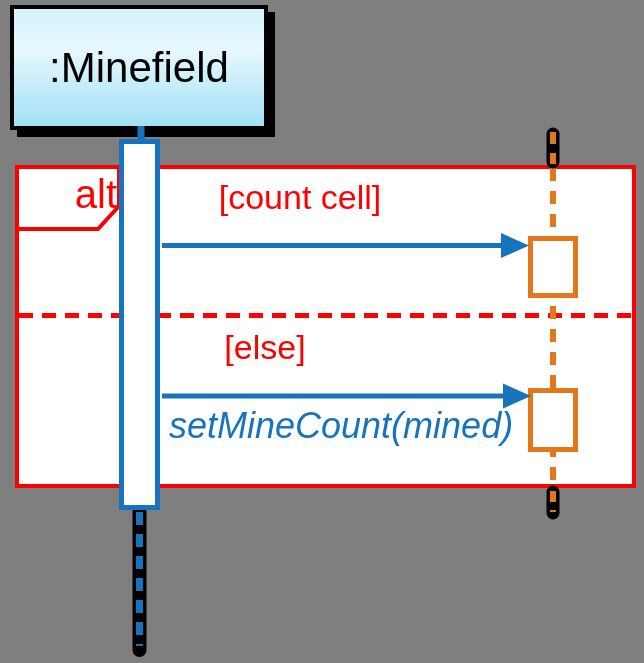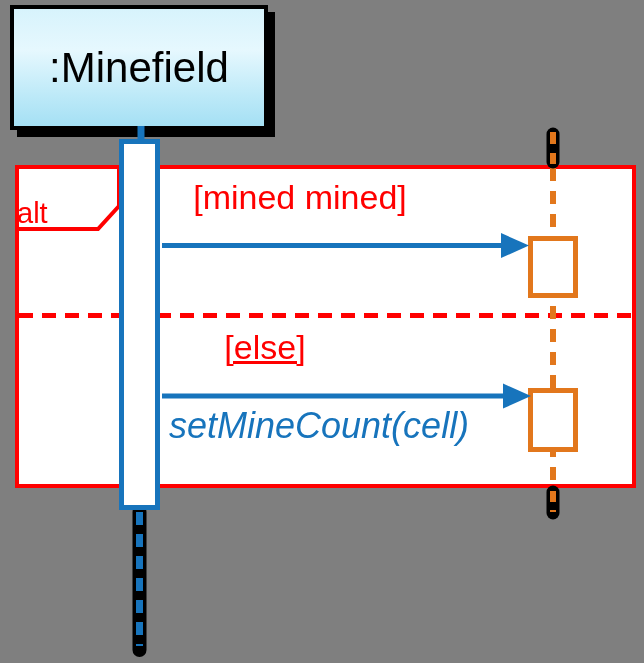--- a/index.html
+++ b/index.html
@@ -41,26 +41,26 @@
   .activation{position:absolute;background:#fff;z-index:4;}
   .activation.blue{border:5px solid var(--message-blue,#1774bc);}
   .activation.orange{border:5px solid var(--lifeline-orange,#e2771c);}
   .act-minefield{left:119px;top:139px;width:31px;height:361px;}
   .act-cell-1{left:528px;top:236px;width:40px;height:52px;}
   .act-cell-2{left:528px;top:388px;width:40px;height:54px;}
 
   
   .label{position:absolute;z-index:3;white-space:nowrap;line-height:1.1;}
   .alt-label{
-    left:17px;top:172px;width:100px;text-align:left;
-    font-size:29px;color:var(--frame-red,#ff0000);margin-top:26px;
+    left:17px;top:172px;width:100px;text-align:right;
+    font-size:40px;color:var(--frame-red,#ff0000);
   }
   .guard{color:var(--frame-red,#ff0000);font-size:34px;text-align:center;}
   .guard-1{left:160px;top:179px;width:280px;}
-  .guard-2{left:160px;top:329px;width:210px;text-decoration:underline;}
+  .guard-2{left:160px;top:329px;width:210px;}
   .message{color:var(--message-blue,#1774bc);font-size:36px;font-style:italic;}
   .message-1{left:206px;top:259px;}
   .message-2{left:169px;top:406px;}
 
   .under{z-index:3;}
   .over{z-index:5;}
 </style>
 </head>
 <body>
 
@@ -86,23 +86,23 @@
     <line x1="553" y1="492" x2="553" y2="513" stroke="#000" stroke-width="13" stroke-linecap="round"></line>
     <line x1="553" y1="491" x2="553" y2="512" stroke="var(--lifeline-orange,#e2771c)" stroke-width="6" stroke-dasharray="11 8"></line>
 
     <line x1="141" y1="126" x2="141" y2="141" stroke="var(--message-blue,#1774bc)" stroke-width="7"></line>
 
     <line x1="139.5" y1="512" x2="139.5" y2="650" stroke="#000" stroke-width="14" stroke-linecap="round"></line>
     <line x1="139.5" y1="512" x2="139.5" y2="646" stroke="var(--message-blue,#1774bc)" stroke-width="7" stroke-dasharray="13 9"></line>
   </svg>
 
   <div class="label alt-label">alt</div>
-  <div class="label guard guard-1">[mined mined]</div>
+  <div class="label guard guard-1">[count cell]</div>
   <div class="label guard guard-2">[else]</div>
-  <div class="label message message-2">setMineCount(cell)</div>
+  <div class="label message message-2">setMineCount(mined)</div>
 
   <div class="activation blue act-minefield"></div>
   <div class="activation orange act-cell-1"></div>
   <div class="activation orange act-cell-2"></div>
 
   <svg class="layer over" viewBox="0 0 644 663">
     <line x1="162" y1="245.5" x2="501" y2="245.5" stroke="var(--message-blue,#1774bc)" stroke-width="5"></line>
     <polygon points="501,233 529,245.5 501,258" fill="var(--message-blue,#1774bc)"></polygon>
     <line x1="162" y1="396" x2="503" y2="396" stroke="var(--message-blue,#1774bc)" stroke-width="5"></line>
     <polygon points="503,383.5 531,396 503,408.5" fill="var(--message-blue,#1774bc)"></polygon>

